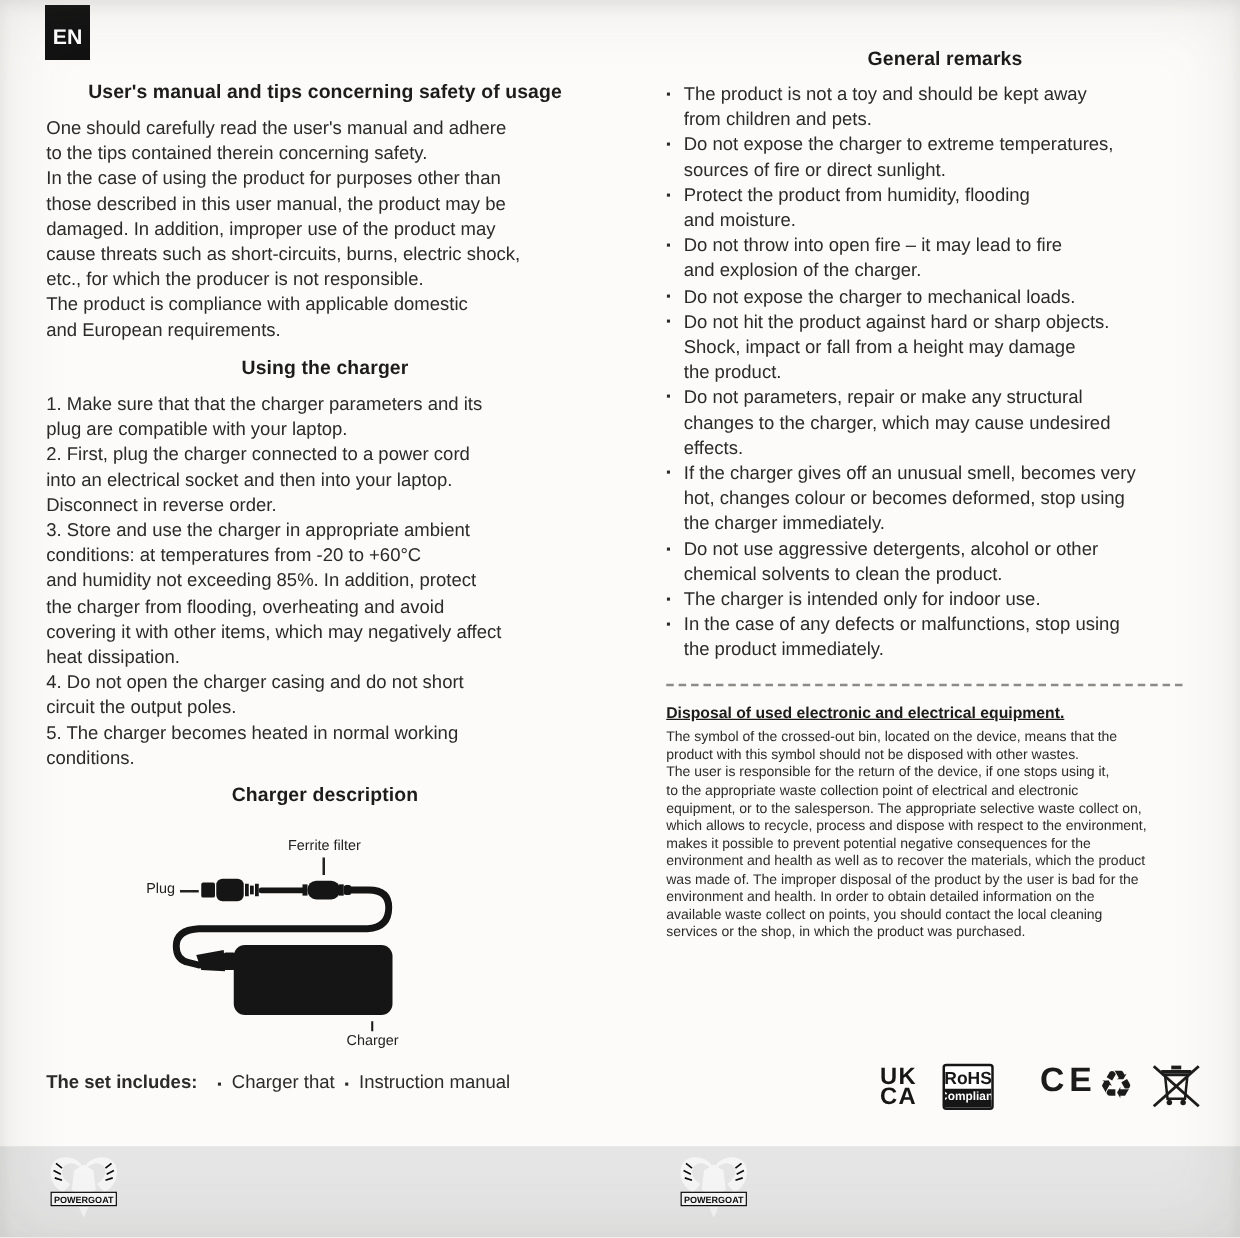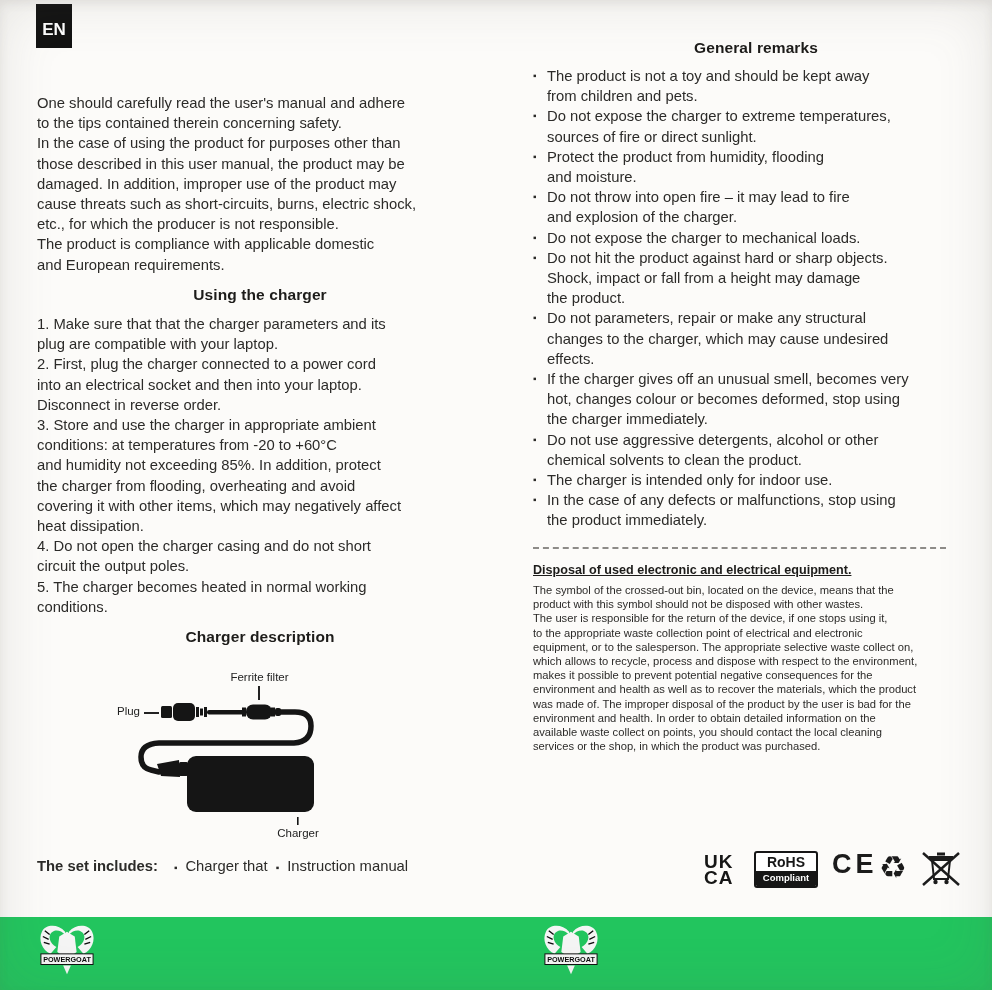--- a/index.html
+++ b/index.html
@@ -51,39 +51,40 @@
   .diagram .hline { position:absolute; height:1.5px; background:#222; }
   .diagram svg { position:absolute; inset:0; }
 
   
   .set-row { display:flex; align-items:baseline; font-size:14.8px; }
   .set-row .lbl-b { font-weight:bold; margin-right:8px; }
   .set-row .blt { font-size:10px; margin:0 8px; }
 
   
   .ukca { font-weight:bold; font-size:19px; line-height:16px; letter-spacing:1px; color:#161616; text-align:center; }
-  .rohs { width:64px; height:37px; border:2.5px solid #161616; border-radius:3px; overflow:hidden; background:#fff; }
+  .rohs { width:41px; height:37px; border:2.5px solid #161616; border-radius:3px; overflow:hidden; background:#fff; }
   .rohs .top { height:18px; display:flex; align-items:center; justify-content:center; font-weight:bold; font-size:14px; color:#161616; }
   .rohs .bot { height:100%; background:#161616; color:#fff; display:flex; align-items:flex-start; justify-content:center; font-size:9.5px; font-weight:bold; padding-top:1px; }
   .ce { font-size:27px; font-weight:bold; letter-spacing:4px; color:#1b1b1b; }
   .recycle { font-size:31px; color:#1b1b1b; line-height:1; }
 
   
-  .footer-bar { left:0; right:0; bottom:0; height:73px; background:#22c55e; }
+  .footer-bar { left:0; right:0; bottom:0; height:73px; background:#e5e5e5; }
   .goat { position:absolute; top:5px; width:62px; height:56px; }
 </style>
 </head>
 <body>
 
 <div class="page">
 
   <div class="abs en-badge">
     <span>EN</span>
   </div>
 
+  <div class="abs col-left-x h1" style="top:65px;">User's manual and tips concerning safety of usage</div>
   <div class="abs col-left-x body-txt" style="top:93px;">One should carefully read the user's manual and adhere
 to the tips contained therein concerning safety.
 In the case of using the product for purposes other than
 those described in this user manual, the product may be
 damaged. In addition, improper use of the product may
 cause threats such as short-circuits, burns, electric shock,
 etc., for which the producer is not responsible.
 The product is compliance with applicable domestic
 and European requirements.</div>
 

